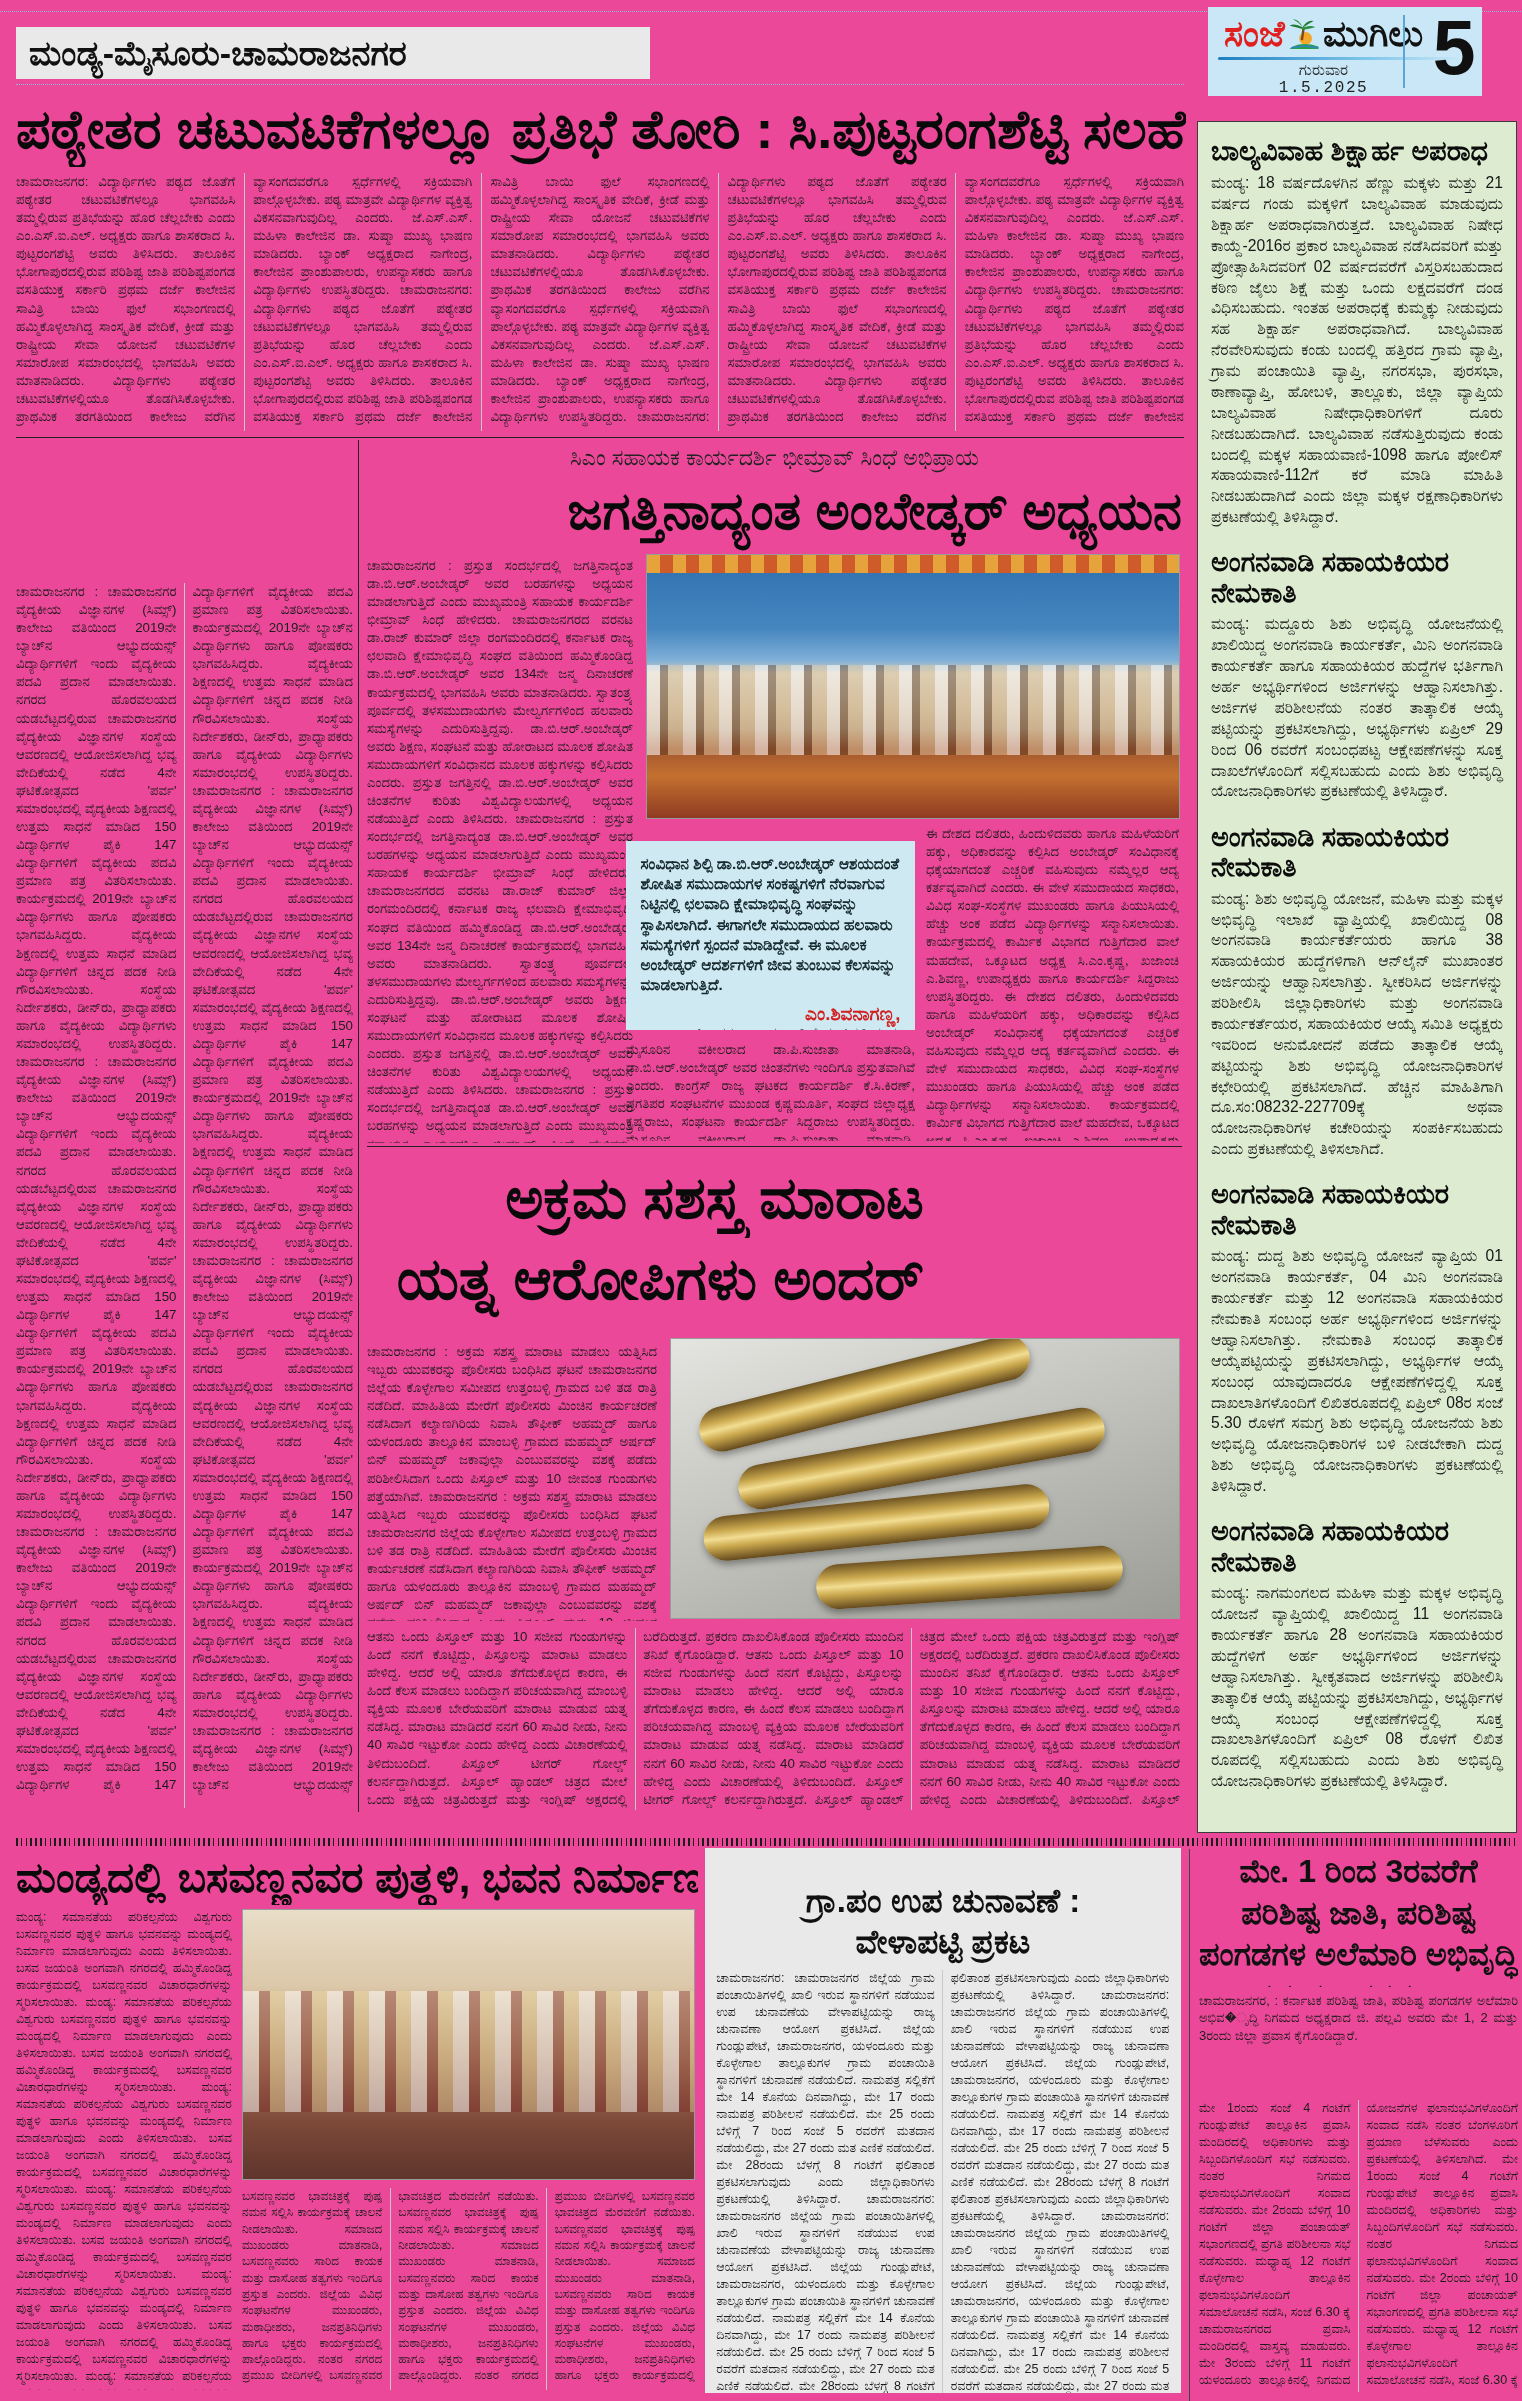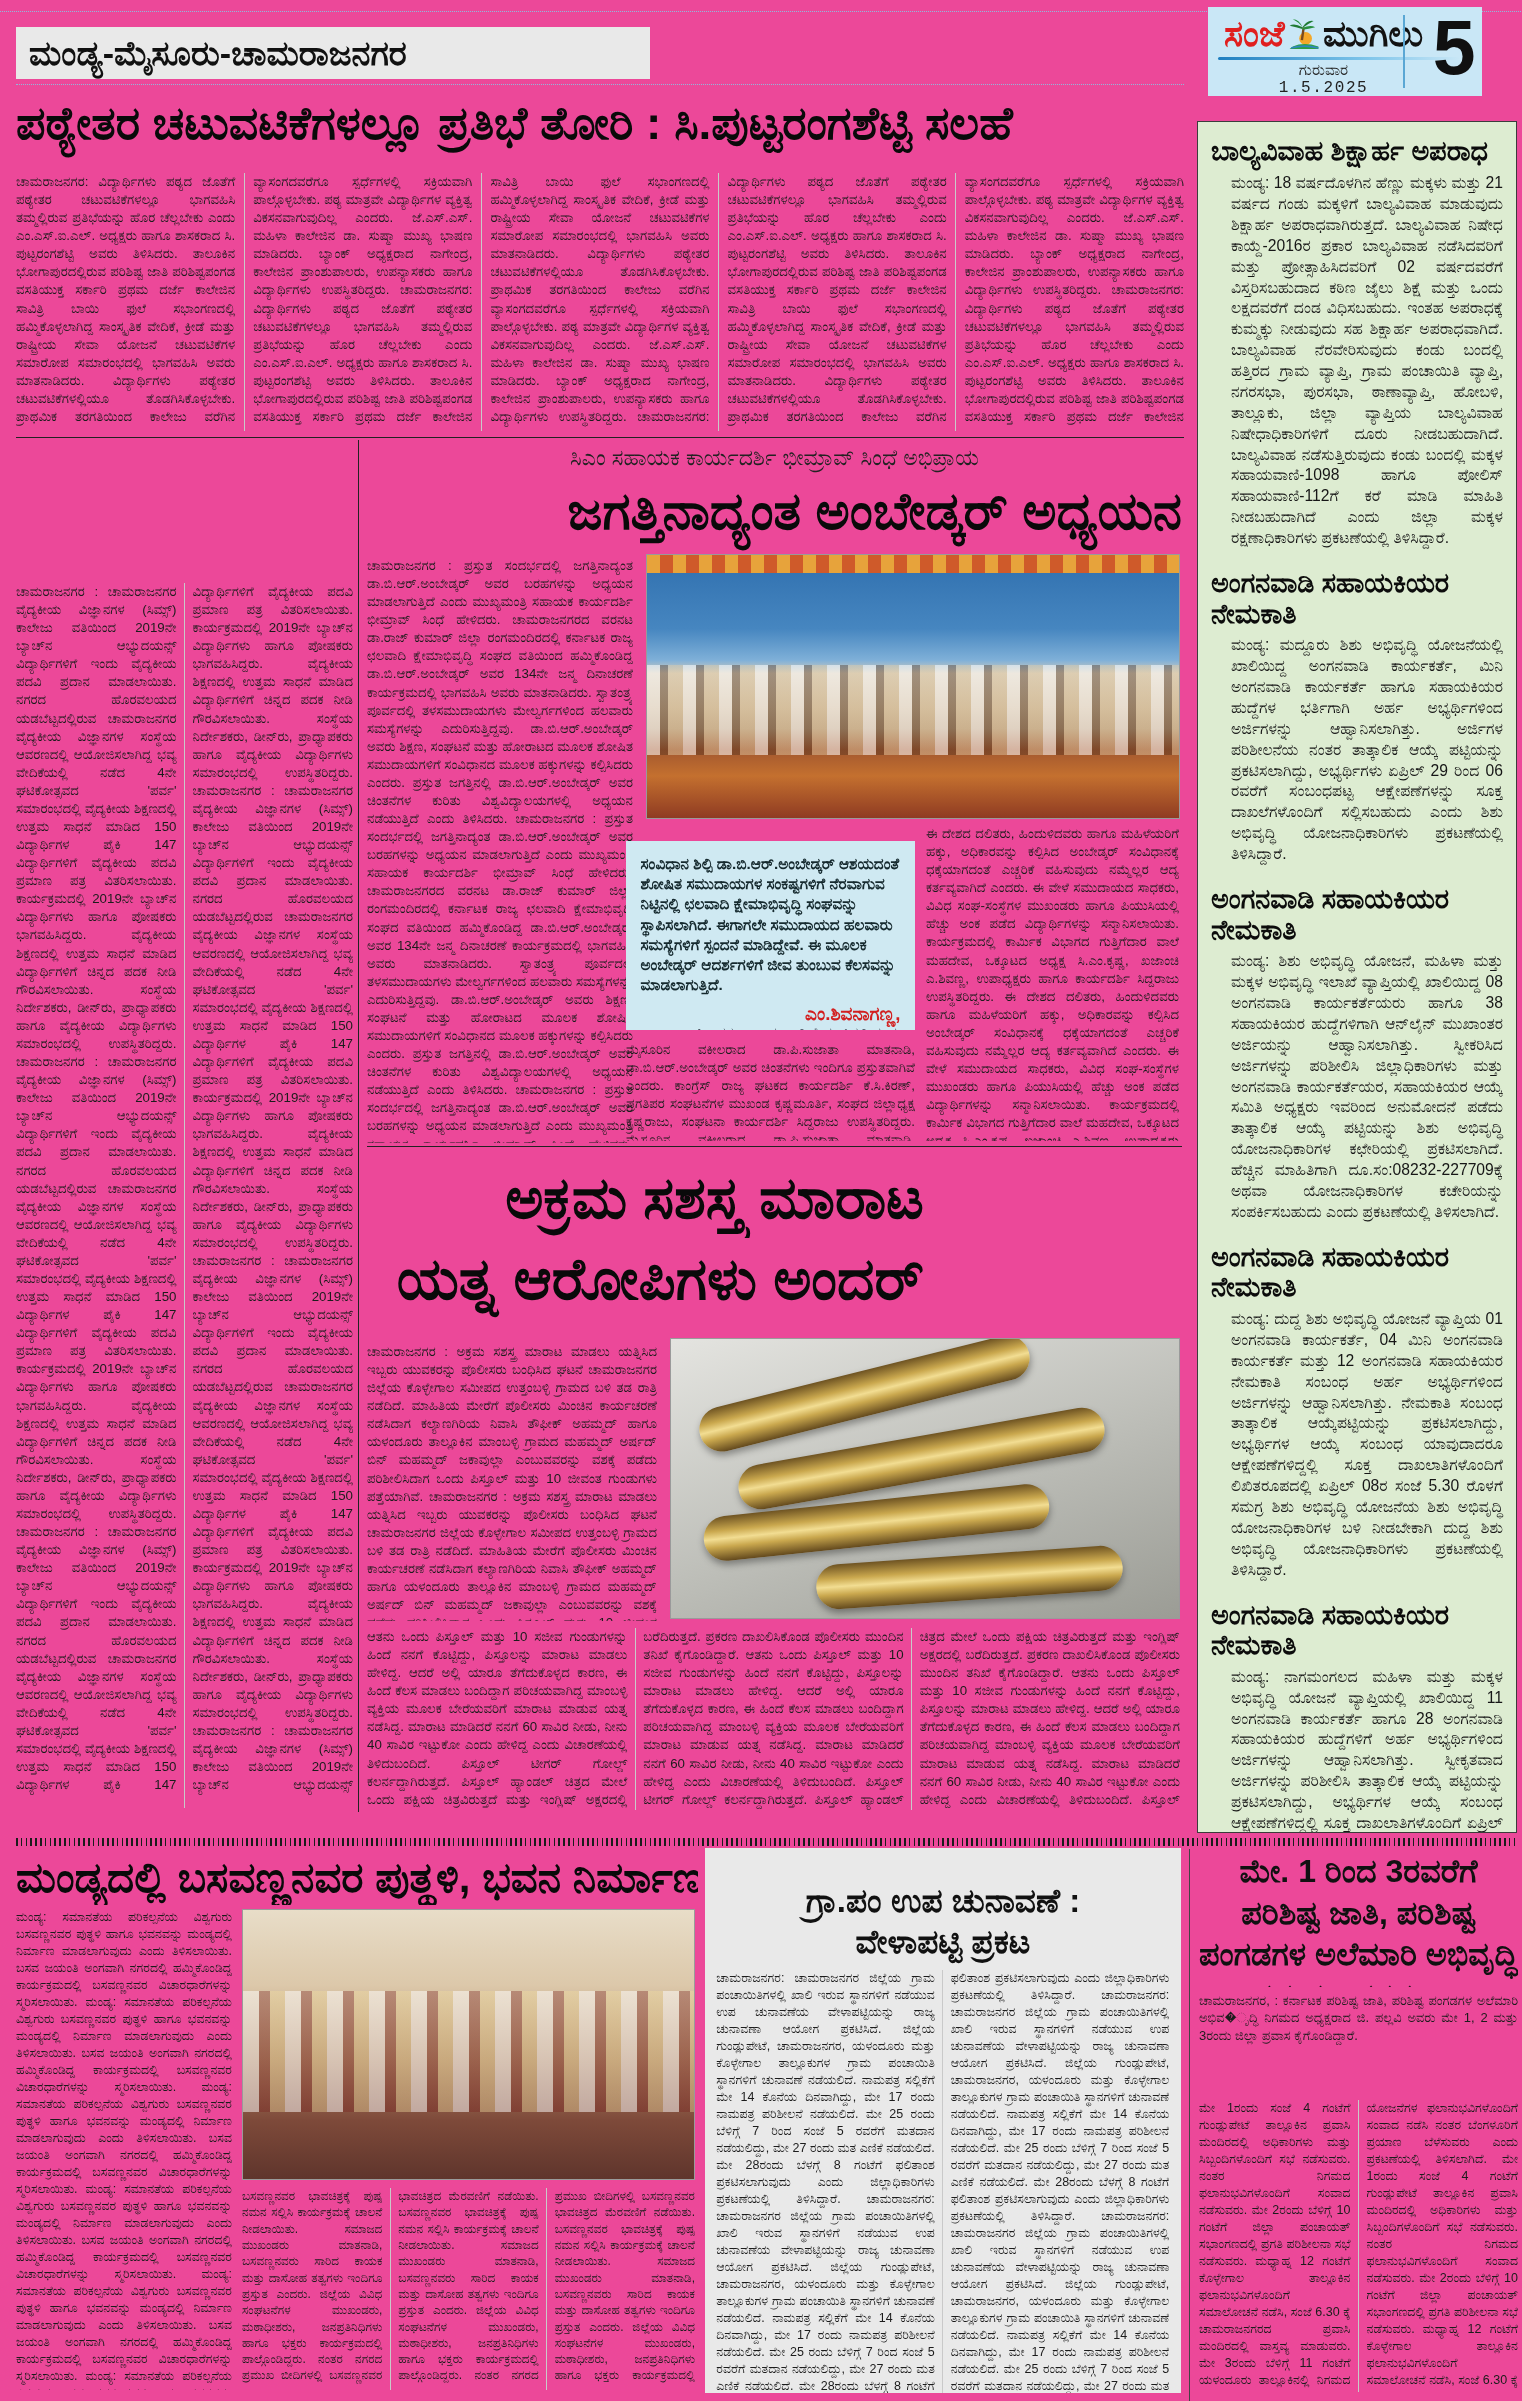--- a/index.html
+++ b/index.html
@@ -25,21 +25,21 @@
       background:linear-gradient(90deg,#1f7fc0,#7cc4ea 60%,#c9e7f6);border-radius:1.6px;}
   .mast-day{font-size:15.3px;color:#222;}
   .mast-date{font-size:16px;letter-spacing:1.6px;color:#222;font-family:"Liberation Mono","DejaVu Sans Mono",monospace;}
   .mast-sep{position:absolute;right:77px;top:8px;width:2.4px;height:73px;background:#5aa7d4;}
   .mast-num{position:absolute;right:6.5px;top:-1.6px;font-size:77px;font-weight:700;color:#101010;line-height:1.1;}
   
   .region-bar{background:#e9e9e9;font-size:34px;font-weight:700;line-height:52px;padding-left:13px;overflow:hidden;white-space:nowrap;}
   
   .rail{background:#ddecd1;border:1.6px solid #3c3c3c;padding:11.3px 13px;box-sizing:border-box;overflow:hidden;}
   .brief-title{font-size:27px;font-weight:700;line-height:1.12;margin:3.2px 0 6.5px 0;color:#0c0c0c;}
-  .brief-body{font-size:15.7px;line-height:1.33;text-align:justify;margin-bottom:19.4px;color:#161616;margin-left:20px;}
+  .brief-body{font-size:15.7px;line-height:1.33;text-align:justify;margin-bottom:19.4px;color:#161616;}
   
   .quote-box{background:#cfe9f2;padding:13px 14.5px;box-sizing:border-box;overflow:hidden;}
   .quote-text{font-size:15.3px;font-weight:700;line-height:1.32;color:#15292e;text-align:left;}
   .quote-author{font-size:18.6px;font-weight:700;color:#d21f1f;text-align:right;margin-top:8px;}
   .quote-author-title{font-size:13.3px;color:#223;text-align:right;line-height:1.25;}
   
   .photo{position:absolute;overflow:hidden;border:0.8px solid #9a9a9a;box-sizing:border-box;}
   .photo-amb{background:linear-gradient(180deg,#2f6fae 0%,#4686c0 28%,#7fb0d8 40%,#d9cdb8 45%,#cbb392 58%,#b99a77 66%,#a3582f 74%,#c4702f 84%,#8f3b22 100%);}
   .people-band{position:absolute;left:0;right:0;top:42%;height:34%;
       background:repeating-linear-gradient(90deg,rgba(255,255,255,.55) 0 13px,rgba(70,45,30,.38) 13px 21px,rgba(225,205,170,.45) 21px 36px);}
@@ -87,21 +87,21 @@
       </span>
       <span class="mast-black">ಮುಗಿಲು</span>
     </div>
     <div class="mast-underline" style="margin-left:9.7px;"></div>
     <div class="mast-day" style="width:231px;">ಗುರುವಾರ</div>
     <div class="mast-date" style="width:231px;">1.5.2025</div>
     <div class="mast-sep"></div>
     <div class="mast-num">5</div>
   </div>
 
-  <div class="abs hl nowrap" style="left:16px;top:94px;width:1170px;height:73px;font-size:46px;line-height:1.3;">ಪಠ್ಯೇತರ ಚಟುವಟಿಕೆಗಳಲ್ಲೂ ಪ್ರತಿಭೆ ತೋರಿ : ಸಿ.ಪುಟ್ಟರಂಗಶೆಟ್ಟಿ ಸಲಹೆ</div>
+  <div class="abs hl nowrap" style="left:16px;top:94px;width:1170px;height:73px;font-size:54px;line-height:1.3;">ಪಠ್ಯೇತರ ಚಟುವಟಿಕೆಗಳಲ್ಲೂ ಪ್ರತಿಭೆ ತೋರಿ : ಸಿ.ಪುಟ್ಟರಂಗಶೆಟ್ಟಿ ಸಲಹೆ</div>
 
   <div class="abs body-text cols5" style="left:16px;top:173px;width:1168px;height:258px;">ಚಾಮರಾಜನಗರ: ವಿದ್ಯಾರ್ಥಿಗಳು ಪಠ್ಯದ ಜೊತೆಗೆ ಪಠ್ಯೇತರ ಚಟುವಟಿಕೆಗಳಲ್ಲೂ ಭಾಗವಹಿಸಿ ತಮ್ಮಲ್ಲಿರುವ ಪ್ರತಿಭೆಯನ್ನು ಹೊರ ಚೆಲ್ಲಬೇಕು ಎಂದು ಎಂ.ಎಸ್.ಐ.ಎಲ್. ಅಧ್ಯಕ್ಷರು ಹಾಗೂ ಶಾಸಕರಾದ ಸಿ. ಪುಟ್ಟರಂಗಶೆಟ್ಟಿ ಅವರು ತಿಳಿಸಿದರು. ತಾಲೂಕಿನ ಭೋಗಾಪುರದಲ್ಲಿರುವ ಪರಿಶಿಷ್ಟ ಜಾತಿ ಪರಿಶಿಷ್ಟಪಂಗಡ ವಸತಿಯುಕ್ತ ಸರ್ಕಾರಿ ಪ್ರಥಮ ದರ್ಜೆ ಕಾಲೇಜಿನ ಸಾವಿತ್ರಿ ಬಾಯಿ ಫುಲೆ ಸಭಾಂಗಣದಲ್ಲಿ ಹಮ್ಮಿಕೊಳ್ಳಲಾಗಿದ್ದ ಸಾಂಸ್ಕೃತಿಕ ವೇದಿಕೆ, ಕ್ರೀಡೆ ಮತ್ತು ರಾಷ್ಟ್ರೀಯ ಸೇವಾ ಯೋಜನೆ ಚಟುವಟಿಕೆಗಳ ಸಮಾರೋಪ ಸಮಾರಂಭದಲ್ಲಿ ಭಾಗವಹಿಸಿ ಅವರು ಮಾತನಾಡಿದರು. ವಿದ್ಯಾರ್ಥಿಗಳು ಪಠ್ಯೇತರ ಚಟುವಟಿಕೆಗಳಲ್ಲಿಯೂ ತೊಡಗಿಸಿಕೊಳ್ಳಬೇಕು. ಪ್ರಾಥಮಿಕ ತರಗತಿಯಿಂದ ಕಾಲೇಜು ವರೆಗಿನ ವ್ಯಾಸಂಗದವರೆಗೂ ಸ್ಪರ್ಧೆಗಳಲ್ಲಿ ಸಕ್ರಿಯವಾಗಿ ಪಾಲ್ಗೊಳ್ಳಬೇಕು. ಪಠ್ಯ ಮಾತ್ರವೇ ವಿದ್ಯಾರ್ಥಿಗಳ ವ್ಯಕ್ತಿತ್ವ ವಿಕಸನವಾಗುವುದಿಲ್ಲ ಎಂದರು. ಜೆ.ಎಸ್.ಎಸ್. ಮಹಿಳಾ ಕಾಲೇಜಿನ ಡಾ. ಸುಷ್ಮಾ ಮುಖ್ಯ ಭಾಷಣ ಮಾಡಿದರು. ಬ್ಯಾಂಕ್ ಅಧ್ಯಕ್ಷರಾದ ನಾಗೇಂದ್ರ, ಕಾಲೇಜಿನ ಪ್ರಾಂಶುಪಾಲರು, ಉಪನ್ಯಾಸಕರು ಹಾಗೂ ವಿದ್ಯಾರ್ಥಿಗಳು ಉಪಸ್ಥಿತರಿದ್ದರು. ಚಾಮರಾಜನಗರ: ವಿದ್ಯಾರ್ಥಿಗಳು ಪಠ್ಯದ ಜೊತೆಗೆ ಪಠ್ಯೇತರ ಚಟುವಟಿಕೆಗಳಲ್ಲೂ ಭಾಗವಹಿಸಿ ತಮ್ಮಲ್ಲಿರುವ ಪ್ರತಿಭೆಯನ್ನು ಹೊರ ಚೆಲ್ಲಬೇಕು ಎಂದು ಎಂ.ಎಸ್.ಐ.ಎಲ್. ಅಧ್ಯಕ್ಷರು ಹಾಗೂ ಶಾಸಕರಾದ ಸಿ. ಪುಟ್ಟರಂಗಶೆಟ್ಟಿ ಅವರು ತಿಳಿಸಿದರು. ತಾಲೂಕಿನ ಭೋಗಾಪುರದಲ್ಲಿರುವ ಪರಿಶಿಷ್ಟ ಜಾತಿ ಪರಿಶಿಷ್ಟಪಂಗಡ ವಸತಿಯುಕ್ತ ಸರ್ಕಾರಿ ಪ್ರಥಮ ದರ್ಜೆ ಕಾಲೇಜಿನ ಸಾವಿತ್ರಿ ಬಾಯಿ ಫುಲೆ ಸಭಾಂಗಣದಲ್ಲಿ ಹಮ್ಮಿಕೊಳ್ಳಲಾಗಿದ್ದ ಸಾಂಸ್ಕೃತಿಕ ವೇದಿಕೆ, ಕ್ರೀಡೆ ಮತ್ತು ರಾಷ್ಟ್ರೀಯ ಸೇವಾ ಯೋಜನೆ ಚಟುವಟಿಕೆಗಳ ಸಮಾರೋಪ ಸಮಾರಂಭದಲ್ಲಿ ಭಾಗವಹಿಸಿ ಅವರು ಮಾತನಾಡಿದರು. ವಿದ್ಯಾರ್ಥಿಗಳು ಪಠ್ಯೇತರ ಚಟುವಟಿಕೆಗಳಲ್ಲಿಯೂ ತೊಡಗಿಸಿಕೊಳ್ಳಬೇಕು. ಪ್ರಾಥಮಿಕ ತರಗತಿಯಿಂದ ಕಾಲೇಜು ವರೆಗಿನ ವ್ಯಾಸಂಗದವರೆಗೂ ಸ್ಪರ್ಧೆಗಳಲ್ಲಿ ಸಕ್ರಿಯವಾಗಿ ಪಾಲ್ಗೊಳ್ಳಬೇಕು. ಪಠ್ಯ ಮಾತ್ರವೇ ವಿದ್ಯಾರ್ಥಿಗಳ ವ್ಯಕ್ತಿತ್ವ ವಿಕಸನವಾಗುವುದಿಲ್ಲ ಎಂದರು. ಜೆ.ಎಸ್.ಎಸ್. ಮಹಿಳಾ ಕಾಲೇಜಿನ ಡಾ. ಸುಷ್ಮಾ ಮುಖ್ಯ ಭಾಷಣ ಮಾಡಿದರು. ಬ್ಯಾಂಕ್ ಅಧ್ಯಕ್ಷರಾದ ನಾಗೇಂದ್ರ, ಕಾಲೇಜಿನ ಪ್ರಾಂಶುಪಾಲರು, ಉಪನ್ಯಾಸಕರು ಹಾಗೂ ವಿದ್ಯಾರ್ಥಿಗಳು ಉಪಸ್ಥಿತರಿದ್ದರು. ಚಾಮರಾಜನಗರ: ವಿದ್ಯಾರ್ಥಿಗಳು ಪಠ್ಯದ ಜೊತೆಗೆ ಪಠ್ಯೇತರ ಚಟುವಟಿಕೆಗಳಲ್ಲೂ ಭಾಗವಹಿಸಿ ತಮ್ಮಲ್ಲಿರುವ ಪ್ರತಿಭೆಯನ್ನು ಹೊರ ಚೆಲ್ಲಬೇಕು ಎಂದು ಎಂ.ಎಸ್.ಐ.ಎಲ್. ಅಧ್ಯಕ್ಷರು ಹಾಗೂ ಶಾಸಕರಾದ ಸಿ. ಪುಟ್ಟರಂಗಶೆಟ್ಟಿ ಅವರು ತಿಳಿಸಿದರು. ತಾಲೂಕಿನ ಭೋಗಾಪುರದಲ್ಲಿರುವ ಪರಿಶಿಷ್ಟ ಜಾತಿ ಪರಿಶಿಷ್ಟಪಂಗಡ ವಸತಿಯುಕ್ತ ಸರ್ಕಾರಿ ಪ್ರಥಮ ದರ್ಜೆ ಕಾಲೇಜಿನ ಸಾವಿತ್ರಿ ಬಾಯಿ ಫುಲೆ ಸಭಾಂಗಣದಲ್ಲಿ ಹಮ್ಮಿಕೊಳ್ಳಲಾಗಿದ್ದ ಸಾಂಸ್ಕೃತಿಕ ವೇದಿಕೆ, ಕ್ರೀಡೆ ಮತ್ತು ರಾಷ್ಟ್ರೀಯ ಸೇವಾ ಯೋಜನೆ ಚಟುವಟಿಕೆಗಳ ಸಮಾರೋಪ ಸಮಾರಂಭದಲ್ಲಿ ಭಾಗವಹಿಸಿ ಅವರು ಮಾತನಾಡಿದರು. ವಿದ್ಯಾರ್ಥಿಗಳು ಪಠ್ಯೇತರ ಚಟುವಟಿಕೆಗಳಲ್ಲಿಯೂ ತೊಡಗಿಸಿಕೊಳ್ಳಬೇಕು. ಪ್ರಾಥಮಿಕ ತರಗತಿಯಿಂದ ಕಾಲೇಜು ವರೆಗಿನ ವ್ಯಾಸಂಗದವರೆಗೂ ಸ್ಪರ್ಧೆಗಳಲ್ಲಿ ಸಕ್ರಿಯವಾಗಿ ಪಾಲ್ಗೊಳ್ಳಬೇಕು. ಪಠ್ಯ ಮಾತ್ರವೇ ವಿದ್ಯಾರ್ಥಿಗಳ ವ್ಯಕ್ತಿತ್ವ ವಿಕಸನವಾಗುವುದಿಲ್ಲ ಎಂದರು. ಜೆ.ಎಸ್.ಎಸ್. ಮಹಿಳಾ ಕಾಲೇಜಿನ ಡಾ. ಸುಷ್ಮಾ ಮುಖ್ಯ ಭಾಷಣ ಮಾಡಿದರು. ಬ್ಯಾಂಕ್ ಅಧ್ಯಕ್ಷರಾದ ನಾಗೇಂದ್ರ, ಕಾಲೇಜಿನ ಪ್ರಾಂಶುಪಾಲರು, ಉಪನ್ಯಾಸಕರು ಹಾಗೂ ವಿದ್ಯಾರ್ಥಿಗಳು ಉಪಸ್ಥಿತರಿದ್ದರು. ಚಾಮರಾಜನಗರ: ವಿದ್ಯಾರ್ಥಿಗಳು ಪಠ್ಯದ ಜೊತೆಗೆ ಪಠ್ಯೇತರ ಚಟುವಟಿಕೆಗಳಲ್ಲೂ ಭಾಗವಹಿಸಿ ತಮ್ಮಲ್ಲಿರುವ ಪ್ರತಿಭೆಯನ್ನು ಹೊರ ಚೆಲ್ಲಬೇಕು ಎಂದು ಎಂ.ಎಸ್.ಐ.ಎಲ್. ಅಧ್ಯಕ್ಷರು ಹಾಗೂ ಶಾಸಕರಾದ ಸಿ. ಪುಟ್ಟರಂಗಶೆಟ್ಟಿ ಅವರು ತಿಳಿಸಿದರು. ತಾಲೂಕಿನ ಭೋಗಾಪುರದಲ್ಲಿರುವ ಪರಿಶಿಷ್ಟ ಜಾತಿ ಪರಿಶಿಷ್ಟಪಂಗಡ ವಸತಿಯುಕ್ತ ಸರ್ಕಾರಿ ಪ್ರಥಮ ದರ್ಜೆ ಕಾಲೇಜಿನ ಸಾವಿತ್ರಿ ಬಾಯಿ ಫುಲೆ ಸಭಾಂಗಣದಲ್ಲಿ ಹಮ್ಮಿಕೊಳ್ಳಲಾಗಿದ್ದ ಸಾಂಸ್ಕೃತಿಕ ವೇದಿಕೆ, ಕ್ರೀಡೆ ಮತ್ತು ರಾಷ್ಟ್ರೀಯ ಸೇವಾ ಯೋಜನೆ ಚಟುವಟಿಕೆಗಳ ಸಮಾರೋಪ ಸಮಾರಂಭದಲ್ಲಿ ಭಾಗವಹಿಸಿ ಅವರು ಮಾತನಾಡಿದರು. ವಿದ್ಯಾರ್ಥಿಗಳು ಪಠ್ಯೇತರ ಚಟುವಟಿಕೆಗಳಲ್ಲಿಯೂ ತೊಡಗಿಸಿಕೊಳ್ಳಬೇಕು. ಪ್ರಾಥಮಿಕ ತರಗತಿಯಿಂದ ಕಾಲೇಜು ವರೆಗಿನ ವ್ಯಾಸಂಗದವರೆಗೂ ಸ್ಪರ್ಧೆಗಳಲ್ಲಿ ಸಕ್ರಿಯವಾಗಿ ಪಾಲ್ಗೊಳ್ಳಬೇಕು. ಪಠ್ಯ ಮಾತ್ರವೇ ವಿದ್ಯಾರ್ಥಿಗಳ ವ್ಯಕ್ತಿತ್ವ ವಿಕಸನವಾಗುವುದಿಲ್ಲ ಎಂದರು. ಜೆ.ಎಸ್.ಎಸ್. ಮಹಿಳಾ ಕಾಲೇಜಿನ ಡಾ. ಸುಷ್ಮಾ ಮುಖ್ಯ ಭಾಷಣ ಮಾಡಿದರು. ಬ್ಯಾಂಕ್ ಅಧ್ಯಕ್ಷರಾದ ನಾಗೇಂದ್ರ, ಕಾಲೇಜಿನ ಪ್ರಾಂಶುಪಾಲರು, ಉಪನ್ಯಾಸಕರು ಹಾಗೂ ವಿದ್ಯಾರ್ಥಿಗಳು ಉಪಸ್ಥಿತರಿದ್ದರು.</div>
 
   <div class="abs rule-h" style="left:16px;top:437px;width:1168px;height:1.2px;"></div>
 
   <div class="abs body-text cols2" style="left:16px;top:583px;width:337px;height:1225px;">ಚಾಮರಾಜನಗರ : ಚಾಮರಾಜನಗರ ವೈದ್ಯಕೀಯ ವಿಜ್ಞಾನಗಳ (ಸಿಮ್ಸ್) ಕಾಲೇಜು ವತಿಯಿಂದ 2019ನೇ ಬ್ಯಾಚ್‌ನ ಆಭ್ಯುದಯನ್ಸ್ ವಿದ್ಯಾರ್ಥಿಗಳಿಗೆ ಇಂದು ವೈದ್ಯಕೀಯ ಪದವಿ ಪ್ರದಾನ ಮಾಡಲಾಯಿತು. ನಗರದ ಹೊರವಲಯದ ಯಡಬೆಟ್ಟದಲ್ಲಿರುವ ಚಾಮರಾಜನಗರ ವೈದ್ಯಕೀಯ ವಿಜ್ಞಾನಗಳ ಸಂಸ್ಥೆಯ ಆವರಣದಲ್ಲಿ ಆಯೋಜಿಸಲಾಗಿದ್ದ ಭವ್ಯ ವೇದಿಕೆಯಲ್ಲಿ ನಡೆದ 4ನೇ ಘಟಿಕೋತ್ಸವದ 'ಪರ್ವ' ಸಮಾರಂಭದಲ್ಲಿ ವೈದ್ಯಕೀಯ ಶಿಕ್ಷಣದಲ್ಲಿ ಉತ್ತಮ ಸಾಧನೆ ಮಾಡಿದ 150 ವಿದ್ಯಾರ್ಥಿಗಳ ಪೈಕಿ 147 ವಿದ್ಯಾರ್ಥಿಗಳಿಗೆ ವೈದ್ಯಕೀಯ ಪದವಿ ಪ್ರಮಾಣ ಪತ್ರ ವಿತರಿಸಲಾಯಿತು. ಕಾರ್ಯಕ್ರಮದಲ್ಲಿ 2019ನೇ ಬ್ಯಾಚ್‌ನ ವಿದ್ಯಾರ್ಥಿಗಳು ಹಾಗೂ ಪೋಷಕರು ಭಾಗವಹಿಸಿದ್ದರು. ವೈದ್ಯಕೀಯ ಶಿಕ್ಷಣದಲ್ಲಿ ಉತ್ತಮ ಸಾಧನೆ ಮಾಡಿದ ವಿದ್ಯಾರ್ಥಿಗಳಿಗೆ ಚಿನ್ನದ ಪದಕ ನೀಡಿ ಗೌರವಿಸಲಾಯಿತು. ಸಂಸ್ಥೆಯ ನಿರ್ದೇಶಕರು, ಡೀನ್‌ರು, ಪ್ರಾಧ್ಯಾಪಕರು ಹಾಗೂ ವೈದ್ಯಕೀಯ ವಿದ್ಯಾರ್ಥಿಗಳು ಸಮಾರಂಭದಲ್ಲಿ ಉಪಸ್ಥಿತರಿದ್ದರು. ಚಾಮರಾಜನಗರ : ಚಾಮರಾಜನಗರ ವೈದ್ಯಕೀಯ ವಿಜ್ಞಾನಗಳ (ಸಿಮ್ಸ್) ಕಾಲೇಜು ವತಿಯಿಂದ 2019ನೇ ಬ್ಯಾಚ್‌ನ ಆಭ್ಯುದಯನ್ಸ್ ವಿದ್ಯಾರ್ಥಿಗಳಿಗೆ ಇಂದು ವೈದ್ಯಕೀಯ ಪದವಿ ಪ್ರದಾನ ಮಾಡಲಾಯಿತು. ನಗರದ ಹೊರವಲಯದ ಯಡಬೆಟ್ಟದಲ್ಲಿರುವ ಚಾಮರಾಜನಗರ ವೈದ್ಯಕೀಯ ವಿಜ್ಞಾನಗಳ ಸಂಸ್ಥೆಯ ಆವರಣದಲ್ಲಿ ಆಯೋಜಿಸಲಾಗಿದ್ದ ಭವ್ಯ ವೇದಿಕೆಯಲ್ಲಿ ನಡೆದ 4ನೇ ಘಟಿಕೋತ್ಸವದ 'ಪರ್ವ' ಸಮಾರಂಭದಲ್ಲಿ ವೈದ್ಯಕೀಯ ಶಿಕ್ಷಣದಲ್ಲಿ ಉತ್ತಮ ಸಾಧನೆ ಮಾಡಿದ 150 ವಿದ್ಯಾರ್ಥಿಗಳ ಪೈಕಿ 147 ವಿದ್ಯಾರ್ಥಿಗಳಿಗೆ ವೈದ್ಯಕೀಯ ಪದವಿ ಪ್ರಮಾಣ ಪತ್ರ ವಿತರಿಸಲಾಯಿತು. ಕಾರ್ಯಕ್ರಮದಲ್ಲಿ 2019ನೇ ಬ್ಯಾಚ್‌ನ ವಿದ್ಯಾರ್ಥಿಗಳು ಹಾಗೂ ಪೋಷಕರು ಭಾಗವಹಿಸಿದ್ದರು. ವೈದ್ಯಕೀಯ ಶಿಕ್ಷಣದಲ್ಲಿ ಉತ್ತಮ ಸಾಧನೆ ಮಾಡಿದ ವಿದ್ಯಾರ್ಥಿಗಳಿಗೆ ಚಿನ್ನದ ಪದಕ ನೀಡಿ ಗೌರವಿಸಲಾಯಿತು. ಸಂಸ್ಥೆಯ ನಿರ್ದೇಶಕರು, ಡೀನ್‌ರು, ಪ್ರಾಧ್ಯಾಪಕರು ಹಾಗೂ ವೈದ್ಯಕೀಯ ವಿದ್ಯಾರ್ಥಿಗಳು ಸಮಾರಂಭದಲ್ಲಿ ಉಪಸ್ಥಿತರಿದ್ದರು. ಚಾಮರಾಜನಗರ : ಚಾಮರಾಜನಗರ ವೈದ್ಯಕೀಯ ವಿಜ್ಞಾನಗಳ (ಸಿಮ್ಸ್) ಕಾಲೇಜು ವತಿಯಿಂದ 2019ನೇ ಬ್ಯಾಚ್‌ನ ಆಭ್ಯುದಯನ್ಸ್ ವಿದ್ಯಾರ್ಥಿಗಳಿಗೆ ಇಂದು ವೈದ್ಯಕೀಯ ಪದವಿ ಪ್ರದಾನ ಮಾಡಲಾಯಿತು. ನಗರದ ಹೊರವಲಯದ ಯಡಬೆಟ್ಟದಲ್ಲಿರುವ ಚಾಮರಾಜನಗರ ವೈದ್ಯಕೀಯ ವಿಜ್ಞಾನಗಳ ಸಂಸ್ಥೆಯ ಆವರಣದಲ್ಲಿ ಆಯೋಜಿಸಲಾಗಿದ್ದ ಭವ್ಯ ವೇದಿಕೆಯಲ್ಲಿ ನಡೆದ 4ನೇ ಘಟಿಕೋತ್ಸವದ 'ಪರ್ವ' ಸಮಾರಂಭದಲ್ಲಿ ವೈದ್ಯಕೀಯ ಶಿಕ್ಷಣದಲ್ಲಿ ಉತ್ತಮ ಸಾಧನೆ ಮಾಡಿದ 150 ವಿದ್ಯಾರ್ಥಿಗಳ ಪೈಕಿ 147 ವಿದ್ಯಾರ್ಥಿಗಳಿಗೆ ವೈದ್ಯಕೀಯ ಪದವಿ ಪ್ರಮಾಣ ಪತ್ರ ವಿತರಿಸಲಾಯಿತು. ಕಾರ್ಯಕ್ರಮದಲ್ಲಿ 2019ನೇ ಬ್ಯಾಚ್‌ನ ವಿದ್ಯಾರ್ಥಿಗಳು ಹಾಗೂ ಪೋಷಕರು ಭಾಗವಹಿಸಿದ್ದರು. ವೈದ್ಯಕೀಯ ಶಿಕ್ಷಣದಲ್ಲಿ ಉತ್ತಮ ಸಾಧನೆ ಮಾಡಿದ ವಿದ್ಯಾರ್ಥಿಗಳಿಗೆ ಚಿನ್ನದ ಪದಕ ನೀಡಿ ಗೌರವಿಸಲಾಯಿತು. ಸಂಸ್ಥೆಯ ನಿರ್ದೇಶಕರು, ಡೀನ್‌ರು, ಪ್ರಾಧ್ಯಾಪಕರು ಹಾಗೂ ವೈದ್ಯಕೀಯ ವಿದ್ಯಾರ್ಥಿಗಳು ಸಮಾರಂಭದಲ್ಲಿ ಉಪಸ್ಥಿತರಿದ್ದರು. ಚಾಮರಾಜನಗರ : ಚಾಮರಾಜನಗರ ವೈದ್ಯಕೀಯ ವಿಜ್ಞಾನಗಳ (ಸಿಮ್ಸ್) ಕಾಲೇಜು ವತಿಯಿಂದ 2019ನೇ ಬ್ಯಾಚ್‌ನ ಆಭ್ಯುದಯನ್ಸ್ ವಿದ್ಯಾರ್ಥಿಗಳಿಗೆ ಇಂದು ವೈದ್ಯಕೀಯ ಪದವಿ ಪ್ರದಾನ ಮಾಡಲಾಯಿತು. ನಗರದ ಹೊರವಲಯದ ಯಡಬೆಟ್ಟದಲ್ಲಿರುವ ಚಾಮರಾಜನಗರ ವೈದ್ಯಕೀಯ ವಿಜ್ಞಾನಗಳ ಸಂಸ್ಥೆಯ ಆವರಣದಲ್ಲಿ ಆಯೋಜಿಸಲಾಗಿದ್ದ ಭವ್ಯ ವೇದಿಕೆಯಲ್ಲಿ ನಡೆದ 4ನೇ ಘಟಿಕೋತ್ಸವದ 'ಪರ್ವ' ಸಮಾರಂಭದಲ್ಲಿ ವೈದ್ಯಕೀಯ ಶಿಕ್ಷಣದಲ್ಲಿ ಉತ್ತಮ ಸಾಧನೆ ಮಾಡಿದ 150 ವಿದ್ಯಾರ್ಥಿಗಳ ಪೈಕಿ 147 ವಿದ್ಯಾರ್ಥಿಗಳಿಗೆ ವೈದ್ಯಕೀಯ ಪದವಿ ಪ್ರಮಾಣ ಪತ್ರ ವಿತರಿಸಲಾಯಿತು. ಕಾರ್ಯಕ್ರಮದಲ್ಲಿ 2019ನೇ ಬ್ಯಾಚ್‌ನ ವಿದ್ಯಾರ್ಥಿಗಳು ಹಾಗೂ ಪೋಷಕರು ಭಾಗವಹಿಸಿದ್ದರು. ವೈದ್ಯಕೀಯ ಶಿಕ್ಷಣದಲ್ಲಿ ಉತ್ತಮ ಸಾಧನೆ ಮಾಡಿದ ವಿದ್ಯಾರ್ಥಿಗಳಿಗೆ ಚಿನ್ನದ ಪದಕ ನೀಡಿ ಗೌರವಿಸಲಾಯಿತು. ಸಂಸ್ಥೆಯ ನಿರ್ದೇಶಕರು, ಡೀನ್‌ರು, ಪ್ರಾಧ್ಯಾಪಕರು ಹಾಗೂ ವೈದ್ಯಕೀಯ ವಿದ್ಯಾರ್ಥಿಗಳು ಸಮಾರಂಭದಲ್ಲಿ ಉಪಸ್ಥಿತರಿದ್ದರು. ಚಾಮರಾಜನಗರ : ಚಾಮರಾಜನಗರ ವೈದ್ಯಕೀಯ ವಿಜ್ಞಾನಗಳ (ಸಿಮ್ಸ್) ಕಾಲೇಜು ವತಿಯಿಂದ 2019ನೇ ಬ್ಯಾಚ್‌ನ ಆಭ್ಯುದಯನ್ಸ್ ವಿದ್ಯಾರ್ಥಿಗಳಿಗೆ ಇಂದು ವೈದ್ಯಕೀಯ ಪದವಿ ಪ್ರದಾನ ಮಾಡಲಾಯಿತು. ನಗರದ ಹೊರವಲಯದ ಯಡಬೆಟ್ಟದಲ್ಲಿರುವ ಚಾಮರಾಜನಗರ ವೈದ್ಯಕೀಯ ವಿಜ್ಞಾನಗಳ ಸಂಸ್ಥೆಯ ಆವರಣದಲ್ಲಿ ಆಯೋಜಿಸಲಾಗಿದ್ದ ಭವ್ಯ ವೇದಿಕೆಯಲ್ಲಿ ನಡೆದ 4ನೇ ಘಟಿಕೋತ್ಸವದ 'ಪರ್ವ' ಸಮಾರಂಭದಲ್ಲಿ ವೈದ್ಯಕೀಯ ಶಿಕ್ಷಣದಲ್ಲಿ ಉತ್ತಮ ಸಾಧನೆ ಮಾಡಿದ 150 ವಿದ್ಯಾರ್ಥಿಗಳ ಪೈಕಿ 147 ವಿದ್ಯಾರ್ಥಿಗಳಿಗೆ ವೈದ್ಯಕೀಯ ಪದವಿ ಪ್ರಮಾಣ ಪತ್ರ ವಿತರಿಸಲಾಯಿತು. ಕಾರ್ಯಕ್ರಮದಲ್ಲಿ 2019ನೇ ಬ್ಯಾಚ್‌ನ ವಿದ್ಯಾರ್ಥಿಗಳು ಹಾಗೂ ಪೋಷಕರು ಭಾಗವಹಿಸಿದ್ದರು. ವೈದ್ಯಕೀಯ ಶಿಕ್ಷಣದಲ್ಲಿ ಉತ್ತಮ ಸಾಧನೆ ಮಾಡಿದ ವಿದ್ಯಾರ್ಥಿಗಳಿಗೆ ಚಿನ್ನದ ಪದಕ ನೀಡಿ ಗೌರವಿಸಲಾಯಿತು. ಸಂಸ್ಥೆಯ ನಿರ್ದೇಶಕರು, ಡೀನ್‌ರು, ಪ್ರಾಧ್ಯಾಪಕರು ಹಾಗೂ ವೈದ್ಯಕೀಯ ವಿದ್ಯಾರ್ಥಿಗಳು ಸಮಾರಂಭದಲ್ಲಿ ಉಪಸ್ಥಿತರಿದ್ದರು. ಚಾಮರಾಜನಗರ : ಚಾಮರಾಜನಗರ ವೈದ್ಯಕೀಯ ವಿಜ್ಞಾನಗಳ (ಸಿಮ್ಸ್) ಕಾಲೇಜು ವತಿಯಿಂದ 2019ನೇ ಬ್ಯಾಚ್‌ನ ಆಭ್ಯುದಯನ್ಸ್ ವಿದ್ಯಾರ್ಥಿಗಳಿಗೆ ಇಂದು ವೈದ್ಯಕೀಯ ಪದವಿ ಪ್ರದಾನ ಮಾಡಲಾಯಿತು. ನಗರದ ಹೊರವಲಯದ ಯಡಬೆಟ್ಟದಲ್ಲಿರುವ ಚಾಮರಾಜನಗರ ವೈದ್ಯಕೀಯ ವಿಜ್ಞಾನಗಳ ಸಂಸ್ಥೆಯ ಆವರಣದಲ್ಲಿ ಆಯೋಜಿಸಲಾಗಿದ್ದ ಭವ್ಯ ವೇದಿಕೆಯಲ್ಲಿ ನಡೆದ 4ನೇ ಘಟಿಕೋತ್ಸವದ 'ಪರ್ವ' ಸಮಾರಂಭದಲ್ಲಿ ವೈದ್ಯಕೀಯ ಶಿಕ್ಷಣದಲ್ಲಿ ಉತ್ತಮ ಸಾಧನೆ ಮಾಡಿದ 150 ವಿದ್ಯಾರ್ಥಿಗಳ ಪೈಕಿ 147 ವಿದ್ಯಾರ್ಥಿಗಳಿಗೆ ವೈದ್ಯಕೀಯ ಪದವಿ ಪ್ರಮಾಣ ಪತ್ರ ವಿತರಿಸಲಾಯಿತು. ಕಾರ್ಯಕ್ರಮದಲ್ಲಿ 2019ನೇ ಬ್ಯಾಚ್‌ನ ವಿದ್ಯಾರ್ಥಿಗಳು ಹಾಗೂ ಪೋಷಕರು ಭಾಗವಹಿಸಿದ್ದರು. ವೈದ್ಯಕೀಯ ಶಿಕ್ಷಣದಲ್ಲಿ ಉತ್ತಮ ಸಾಧನೆ ಮಾಡಿದ ವಿದ್ಯಾರ್ಥಿಗಳಿಗೆ ಚಿನ್ನದ ಪದಕ ನೀಡಿ ಗೌರವಿಸಲಾಯಿತು. ಸಂಸ್ಥೆಯ ನಿರ್ದೇಶಕರು, ಡೀನ್‌ರು, ಪ್ರಾಧ್ಯಾಪಕರು ಹಾಗೂ ವೈದ್ಯಕೀಯ ವಿದ್ಯಾರ್ಥಿಗಳು ಸಮಾರಂಭದಲ್ಲಿ ಉಪಸ್ಥಿತರಿದ್ದರು.</div>
   <div class="abs rule-v" style="left:358px;top:440px;height:1372px;width:1.2px;"></div>
 
   <div class="abs kicker" style="left:367px;top:445px;width:815px;height:31px;">ಸಿಎಂ ಸಹಾಯಕ ಕಾರ್ಯದರ್ಶಿ ಭೀಮ್ರಾವ್ ಸಿಂಧೆ ಅಭಿಪ್ರಾಯ</div>
   <div class="abs hl big-center nowrap" style="left:367px;top:478px;width:815px;height:74px;font-size:52px;line-height:1.3;">ಜಗತ್ತಿನಾದ್ಯಂತ ಅಂಬೇಡ್ಕರ್ ಅಧ್ಯಯನ</div>

